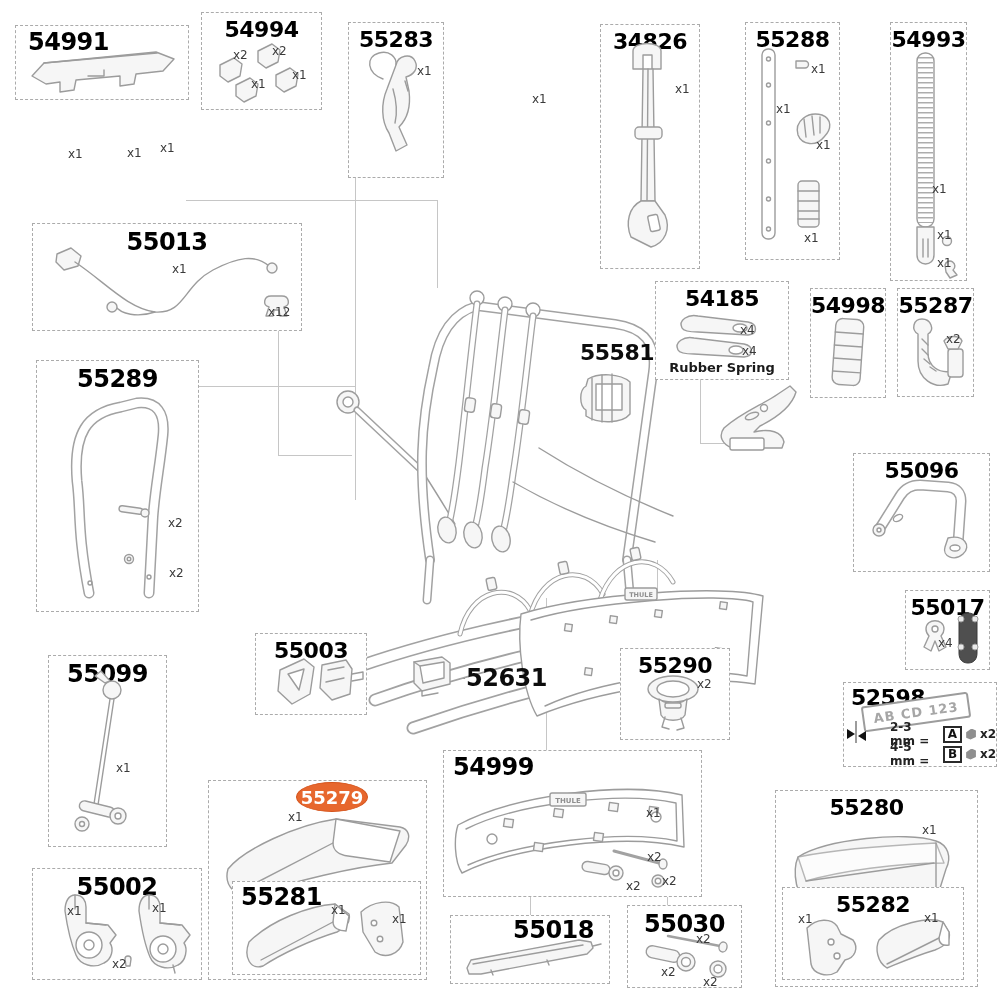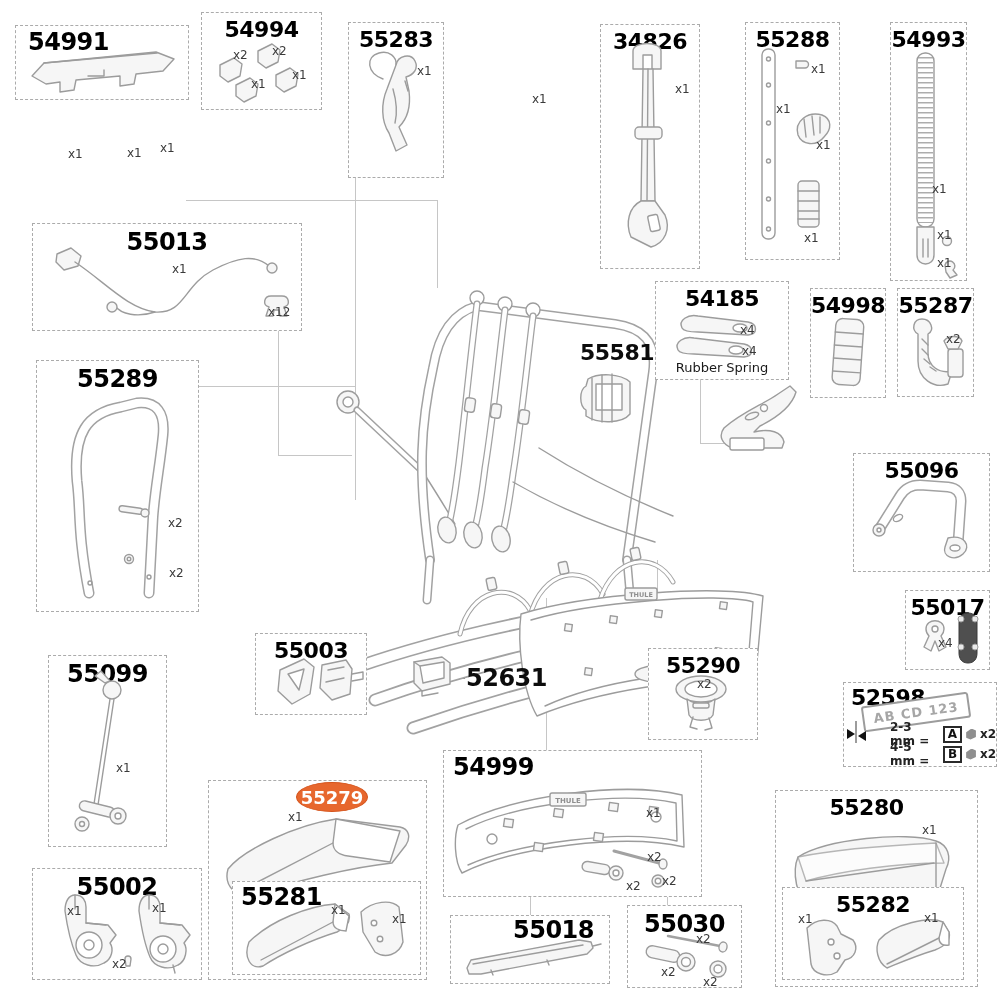--- a/index.html
+++ b/index.html
@@ -221,21 +221,21 @@
   </div>
 
   <div class="pbox" style="left:655px;top:281px;width:132px;height:97px">
     <div class="t">54185</div>
     <svg style="left:0;top:0" width="132" height="97" viewBox="0 0 132 97">
       <path class="ln fl" d="M26 46 C22 38 32 32 42 34 L92 40 C102 42 102 52 92 53 L42 50 C36 50 28 50 26 46 Z"></path>
       <ellipse class="ln fw" cx="84" cy="46" rx="7" ry="4"></ellipse>
       <path class="ln fl" d="M22 68 C18 60 28 54 38 56 L88 62 C98 64 98 74 88 75 L38 72 C32 72 24 72 22 68 Z"></path>
       <ellipse class="ln fw" cx="80" cy="68" rx="7" ry="4"></ellipse>
     </svg>
-    <div style="position:absolute;left:0;top:78px;width:100%;text-align:center;font-size:13px;font-weight:400;color:#1a1a1a">Rubber Spring</div>
+    <div style="position:absolute;left:0;top:78px;width:100%;text-align:center;font-size:13px;font-weight:700;color:#1a1a1a">Rubber Spring</div>
   </div>
 
   <div class="pbox" style="left:810px;top:288px;width:74px;height:108px">
     <div class="t">54998</div>
     <svg style="left:0;top:0" width="74" height="108" viewBox="0 0 74 108">
       <g transform="rotate(4 37 62)">
         <rect class="ln fl" x="23" y="30" width="28" height="66" rx="7"></rect>
         <path class="ln" d="M23 44 h28 M23 57 h28 M23 70 h28 M23 83 h28"></path>
       </g>
     </svg>
@@ -328,21 +328,21 @@
   <div class="pbox" style="left:255px;top:633px;width:110px;height:80px">
     <div class="t">55003</div>
     <svg style="left:0;top:0" width="110" height="80" viewBox="0 0 110 80">
       <path class="ln fl" d="M24 36 L48 25 L58 33 L54 60 L36 70 L22 57 Z"></path>
       <path class="ln fw" d="M32 40 L48 35 L43 56 Z"></path>
       <path class="ln fl" d="M66 31 L90 26 L96 35 L94 60 L76 66 L64 54 Z"></path>
       <path class="ln" d="M96 40 L107 38 L107 45 L96 47 M72 36 L88 33 M70 48 L88 44"></path>
     </svg>
   </div>
 
-  <div class="pbox" style="left:648px;top:648px;width:108px;height:90px">
+  <div class="pbox" style="left:620px;top:648px;width:108px;height:90px">
     <div class="t">55290</div>
     <svg style="left:0;top:0" width="108" height="90" viewBox="0 0 108 90">
       <ellipse class="ln fl" cx="52" cy="40" rx="25" ry="13"></ellipse>
       <ellipse class="ln fw" cx="52" cy="40" rx="16" ry="8"></ellipse>
       <path class="ln fl" d="M38 50 L40 66 C44 73 60 73 64 66 L66 50 C58 56 46 56 38 50 Z"></path>
       <path class="ln" d="M44 68 l-3 10 l7 2 M60 69 l3 10 l-7 2"></path>
       <rect class="ln fl" x="44" y="54" width="16" height="5" rx="2"></rect>
     </svg>
   </div>
 

